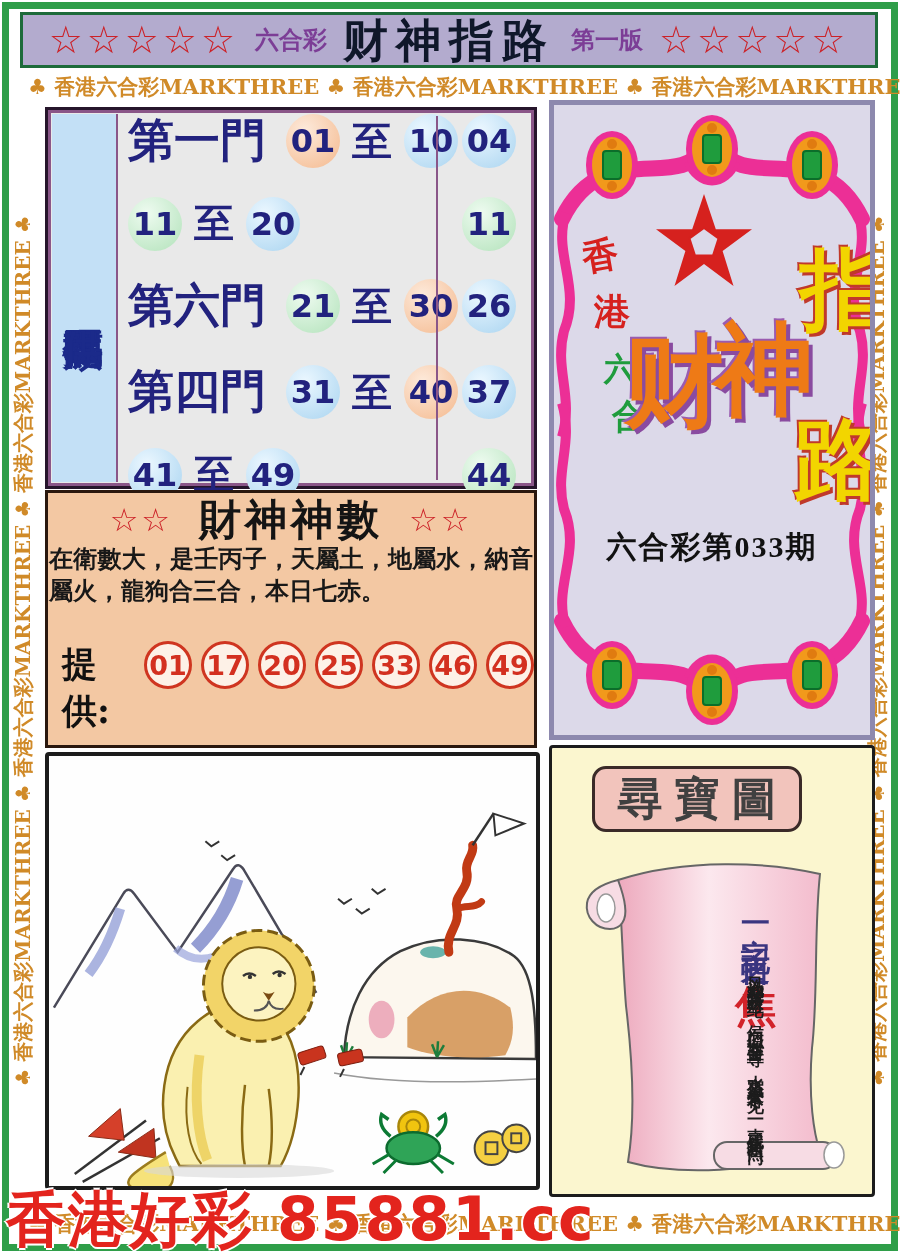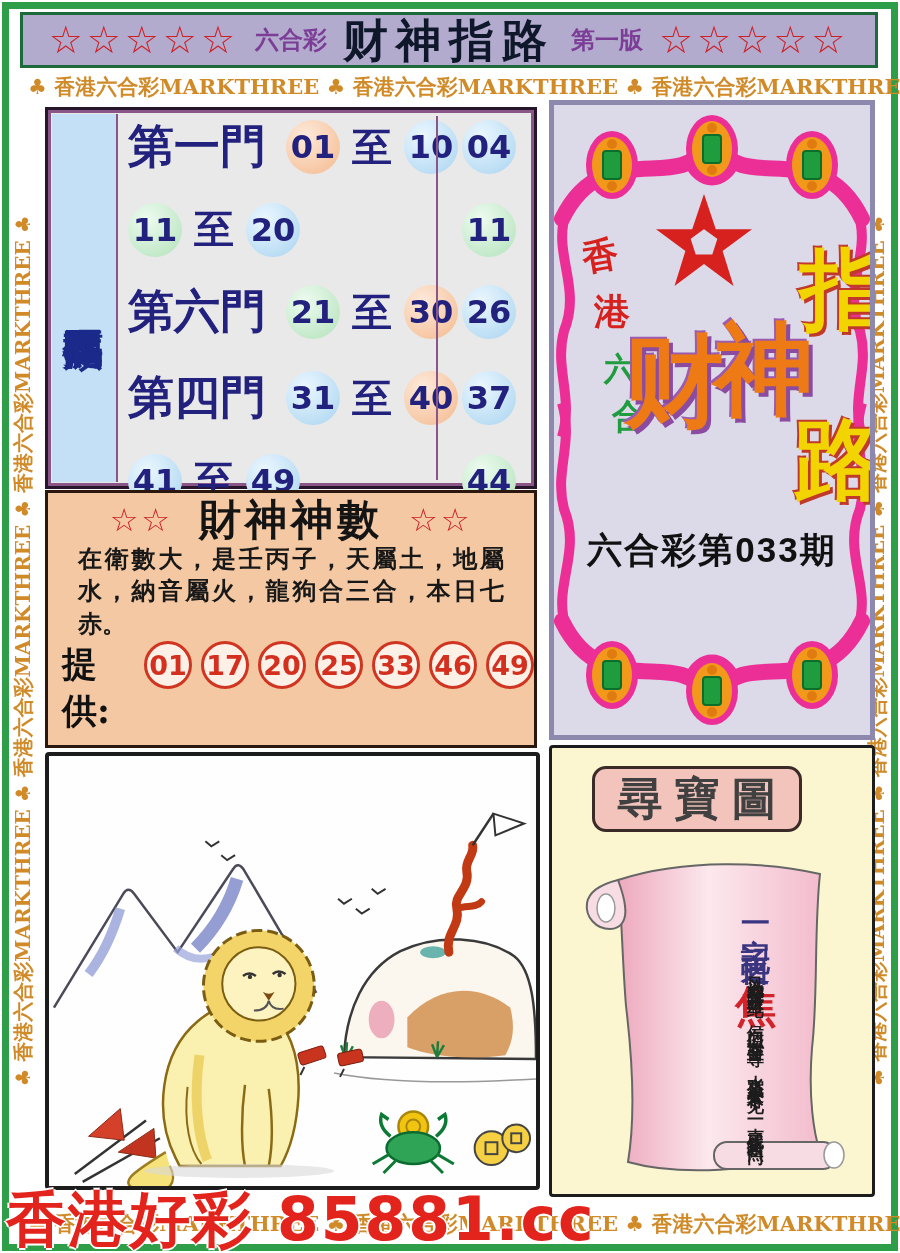--- a/index.html
+++ b/index.html
@@ -27,41 +27,41 @@
          white-space:nowrap;font-size:20px;font-weight:bold;color:#d08a28;font-family:"DejaVu Serif",serif;}
 
   
   .gate-table{position:absolute;left:45px;top:107px;width:492px;height:382px;background:#e9e9e9;
               border:3px solid #26152b;box-shadow:inset 0 0 0 3px #8a5688;box-sizing:border-box;
               display:flex;z-index:2;}
   .side-label{width:64px;margin:4px 0 4px 4px;background:#c3e0f6;color:#1b2a8a;
               writing-mode:vertical-rl;text-orientation:upright;font-size:40px;font-weight:bold;
               font-family:"DejaVu Serif",serif;display:flex;align-items:center;justify-content:center;
               border-right:2px solid #8a5688;}
-  .g-rows{flex:1;display:flex;flex-direction:column;justify-content:space-evenly;position:relative;padding:6px 0;gap:24px;}
+  .g-rows{flex:1;display:flex;flex-direction:column;justify-content:space-evenly;position:relative;padding:0 0;gap:24px;}
   .g-rows::after{content:"";position:absolute;top:6px;bottom:6px;right:96px;width:2px;background:#8a5688;}
   .g-row{display:flex;align-items:center;padding-left:10px;}
   .g-label{font-size:46px;font-weight:bold;color:#22227e;font-family:"DejaVu Serif",serif;width:158px;}
   .circ{width:54px;height:54px;border-radius:50%;display:inline-flex;align-items:center;
         justify-content:center;font-size:32px;font-weight:bold;color:#22227e;flex:none;}
   .g-to{font-size:40px;font-weight:bold;color:#22227e;margin:0 12px;font-family:"DejaVu Serif",serif;}
   .circ.result{margin-left:auto;margin-right:18px;}
   .c-orange{background:radial-gradient(circle at 35% 30%,#fdeadb,#f4b98e);}
   .c-blue{background:radial-gradient(circle at 35% 30%,#ebf7ff,#a9d4f0);}
   .c-green{background:radial-gradient(circle at 35% 30%,#eefbf0,#b2e2ba);}
 
   
   .shenshu{position:absolute;left:45px;top:490px;width:492px;height:258px;background:#f3c8a3;
            border:3px solid #2a180e;box-sizing:border-box;z-index:2;}
   .ss-header{display:flex;align-items:center;justify-content:center;gap:26px;margin-top:6px;}
   .ss-stars{font-size:32px;color:#cc2127;font-weight:bold;letter-spacing:3px;line-height:1;}
   .ss-title{font-size:42px;font-weight:bold;color:#141414;font-family:"DejaVu Serif",serif;letter-spacing:4px;line-height:1;}
   .ss-line1{margin:22px 18px 0;text-align:right;font-size:24px;font-weight:bold;
             font-family:"DejaVu Serif",serif;color:#181818;}
-  .ss-body{margin:2px 30px 0;font-size:24px;font-weight:bold;font-family:"DejaVu Serif",serif;
+  .ss-body{margin:2px 1px 0;font-size:24px;font-weight:bold;font-family:"DejaVu Serif",serif;
            color:#181818;line-height:1.35;text-align:justify;}
   .ss-provide{position:absolute;left:14px;bottom:10px;display:flex;align-items:flex-start;gap:9px;}
   .ss-provide-label{font-size:35px;font-weight:bold;font-family:"DejaVu Serif",serif;color:#111;}
   .prov-c{width:48px;height:48px;border-radius:50%;background:#fdf1e7;border:3px solid #cf3520;
           color:#d33020;display:inline-flex;align-items:center;justify-content:center;
           font-size:27px;font-weight:bold;box-sizing:border-box;flex:none;}
 
   
   .drawing{position:absolute;left:45px;top:752px;width:495px;height:438px;background:#fefefe;
            border:4px solid #1c1c1c;box-sizing:border-box;border-radius:4px;z-index:2;}
@@ -76,22 +76,22 @@
   .pv{position:absolute;font-weight:bold;font-family:"DejaVu Serif",serif;line-height:1;z-index:3;}
   .pv1{left:28px;top:132px;font-size:36px;color:#d6211e;transform:rotate(-10deg);}
   .pv2{left:40px;top:188px;font-size:36px;color:#d6211e;}
   .pv3{left:50px;top:248px;font-size:32px;color:#1f9c3d;}
   .pv4{left:58px;top:294px;font-size:34px;color:#1f9c3d;}
   .pb{position:absolute;font-weight:bold;font-family:"DejaVu Serif",serif;line-height:1;z-index:3;}
   .pb1{left:70px;top:226px;font-size:100px;color:#ee7a16;text-shadow:4px 4px 0 #8a4ba0,-2px -2px 0 #9a5bb0;}
   .pb2{left:160px;top:214px;font-size:100px;color:#ee7a16;text-shadow:4px 4px 0 #8a4ba0,-2px -2px 0 #9a5bb0;}
   .pb3{left:246px;top:140px;font-size:88px;color:#f2d500;text-shadow:3px 3px 0 #c0392b,-2px -2px 0 #c0392b;}
   .pb4{left:240px;top:310px;font-size:88px;color:#f2d500;text-shadow:3px 3px 0 #c0392b,-2px -2px 0 #c0392b;}
-  .issue{position:absolute;left:0;right:0;top:422px;text-align:center;font-size:35px;font-weight:bold;
-         color:#111;font-family:Liberation Sans, sans-serif;letter-spacing:2px;z-index:3;}
+  .issue{position:absolute;left:0;right:0;top:422px;text-align:center;font-size:30px;font-weight:bold;
+         color:#111;font-family:Liberation Serif, serif;letter-spacing:2px;z-index:3;}
 
   
   .treasure{position:absolute;left:549px;top:745px;width:326px;height:452px;background:#fbf6cf;
             border:3px solid #1c1c1c;box-sizing:border-box;border-radius:4px;z-index:2;}
   .t-box{position:absolute;left:40px;top:18px;width:210px;height:66px;background:#f2c4bc;
          border:3px solid #3a2a28;border-radius:14px;display:flex;align-items:center;justify-content:center;
          font-size:45px;font-weight:bold;color:#404040;font-family:"DejaVu Serif",serif;
          letter-spacing:12px;text-indent:12px;box-sizing:border-box;}
   .scroll-svg{position:absolute;left:14px;top:98px;width:290px;height:344px;}
   .scroll-text{position:absolute;top:160px;right:88px;height:252px;writing-mode:vertical-rl;z-index:3;}

